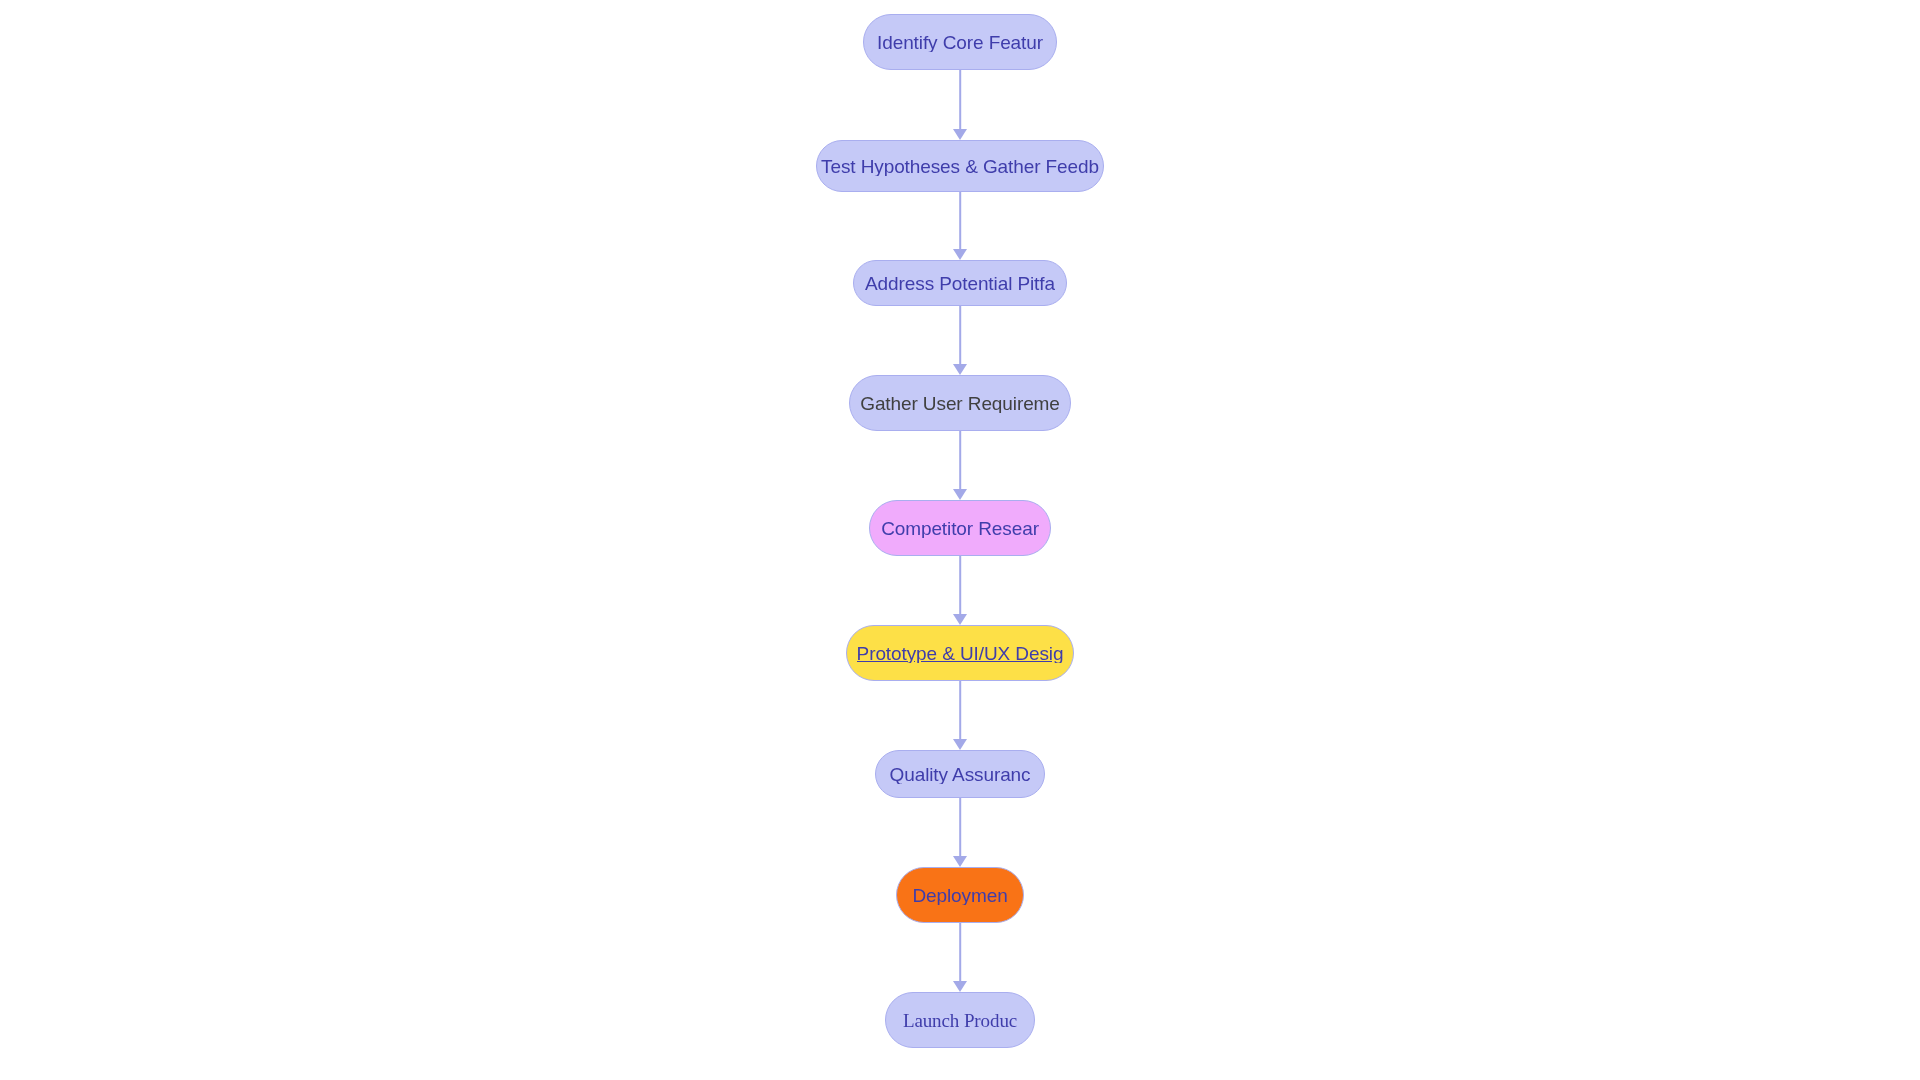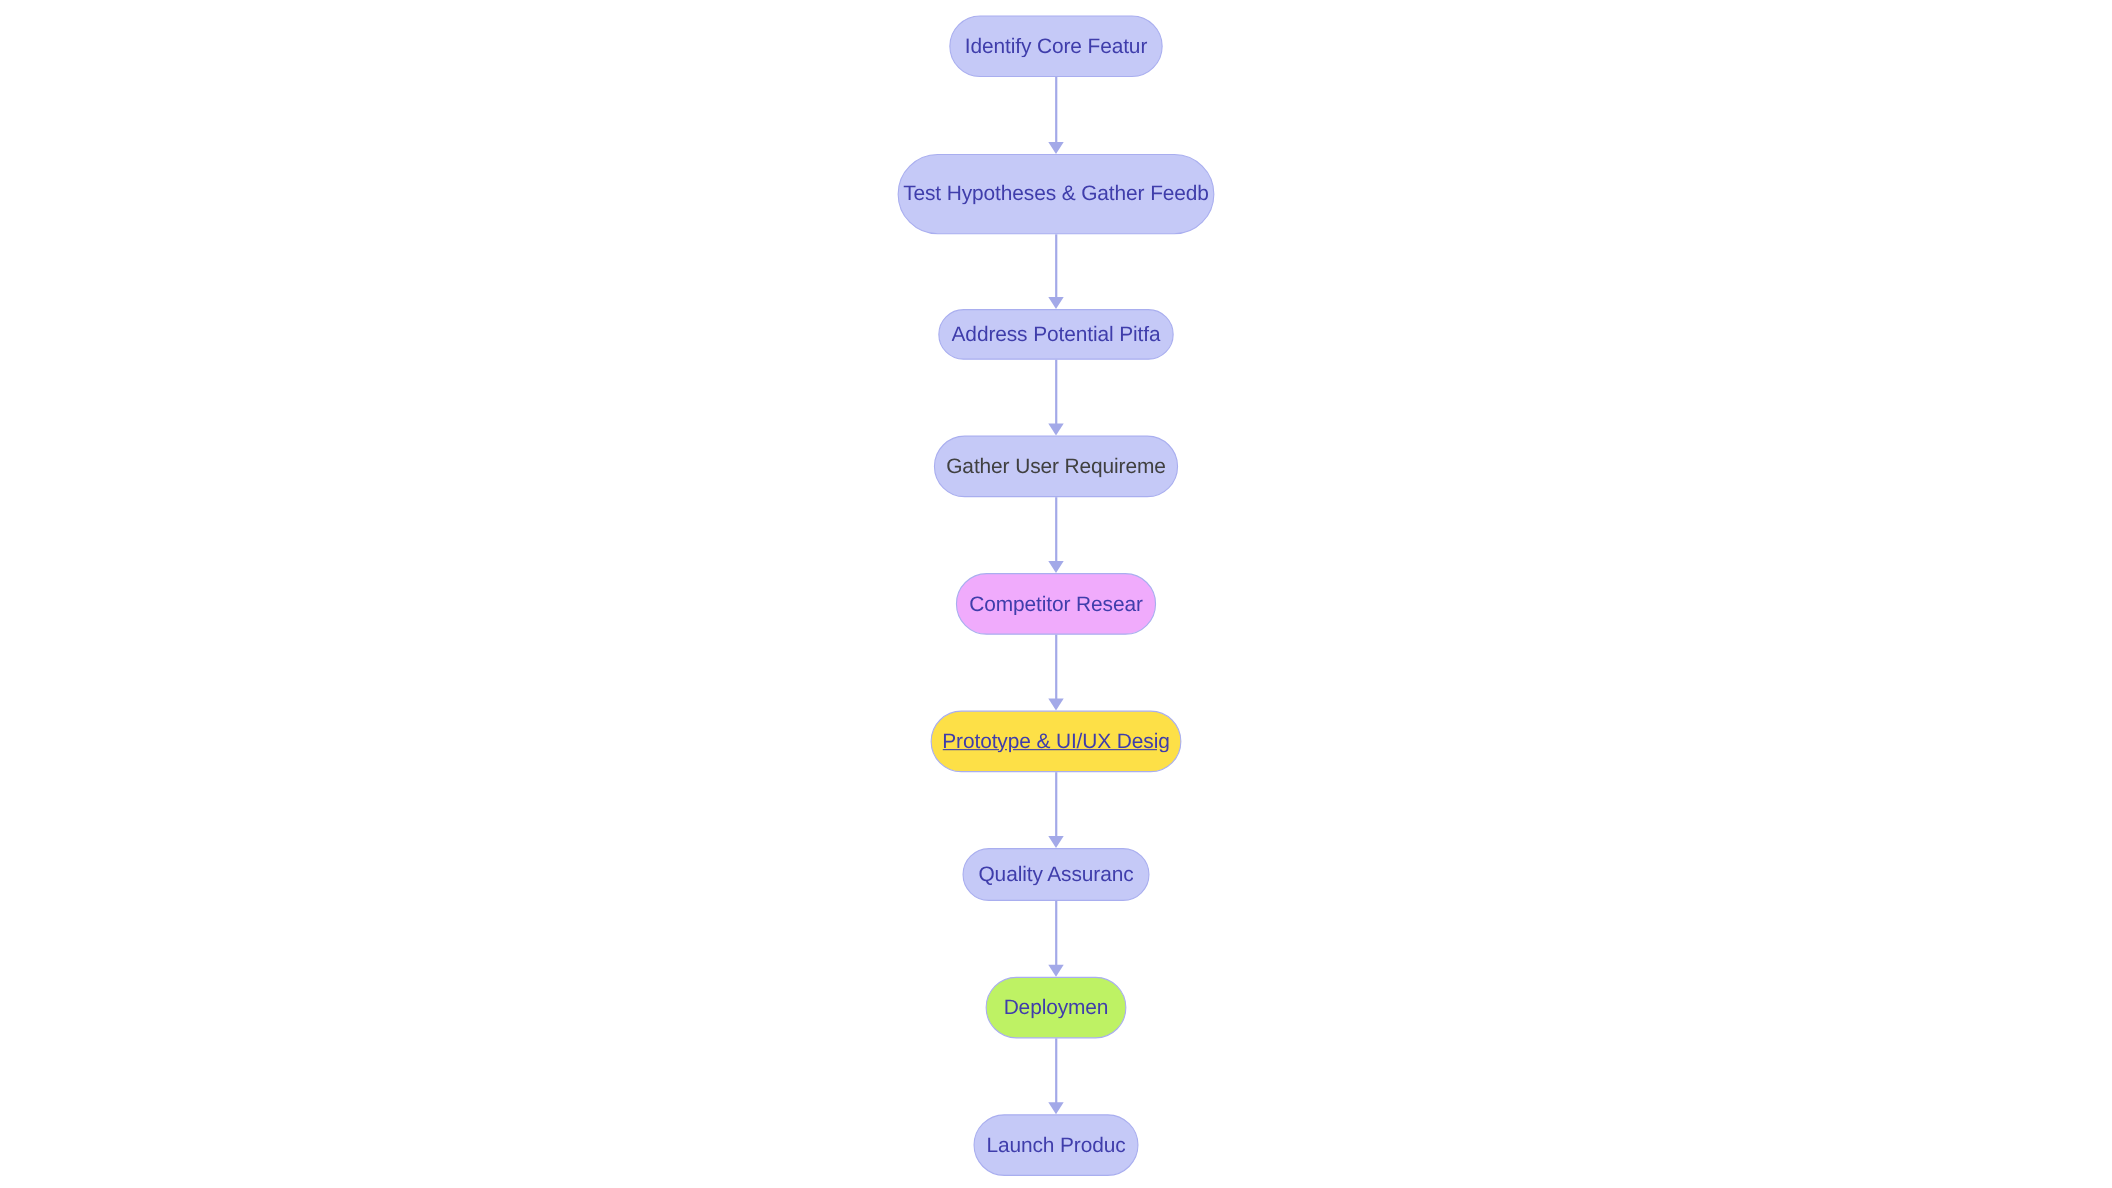--- a/index.html
+++ b/index.html
@@ -90,21 +90,21 @@
 
 <div id="flowchart-root" style="background: rgb(255, 255, 255);">
   <div id="flow-column" style="padding-top: 14px;">
       <div class="flow-node" style="width: 194px; height: 56px; background: rgb(197, 201, 247); border-color: rgb(169, 174, 239); color: rgb(63, 61, 171);">
         <span class="flow-node-label">Identify Core Featur</span>
       </div>
       <div class="flow-connector" style="height: 70px;">
         <div class="conn-line" style="height: 60px; background: rgb(163, 169, 232);"></div>
         <div class="conn-head" style="border-top-color: rgb(163, 169, 232);"></div>
       </div>
-      <div class="flow-node" style="width: 288px; height: 73px; background: rgb(197, 201, 247); border-color: rgb(169, 174, 239); color: rgb(63, 61, 171);">
+      <div class="flow-node" style="width: 288px; height: 52px; background: rgb(197, 201, 247); border-color: rgb(169, 174, 239); color: rgb(63, 61, 171);">
         <span class="flow-node-label">Test Hypotheses &amp; Gather Feedb</span>
       </div>
       <div class="flow-connector" style="height: 68px;">
         <div class="conn-line" style="height: 58px; background: rgb(163, 169, 232);"></div>
         <div class="conn-head" style="border-top-color: rgb(163, 169, 232);"></div>
       </div>
       <div class="flow-node" style="width: 214px; height: 46px; background: rgb(197, 201, 247); border-color: rgb(169, 174, 239); color: rgb(63, 61, 171);">
         <span class="flow-node-label">Address Potential Pitfa</span>
       </div>
       <div class="flow-connector" style="height: 69px;">
@@ -132,24 +132,24 @@
         <div class="conn-line" style="height: 59px; background: rgb(163, 169, 232);"></div>
         <div class="conn-head" style="border-top-color: rgb(163, 169, 232);"></div>
       </div>
       <div class="flow-node" style="width: 170px; height: 48px; background: rgb(197, 201, 247); border-color: rgb(169, 174, 239); color: rgb(63, 61, 171);">
         <span class="flow-node-label">Quality Assuranc</span>
       </div>
       <div class="flow-connector" style="height: 69px;">
         <div class="conn-line" style="height: 59px; background: rgb(163, 169, 232);"></div>
         <div class="conn-head" style="border-top-color: rgb(163, 169, 232);"></div>
       </div>
-      <div class="flow-node" style="width: 128px; height: 56px; background: #bef264; border-color: rgb(169, 174, 239); color: rgb(63, 61, 171);">
+      <div class="flow-node" style="width: 128px; height: 56px; background: #f97316; border-color: rgb(169, 174, 239); color: rgb(63, 61, 171);">
         <span class="flow-node-label">Deploymen</span>
       </div>
       <div class="flow-connector" style="height: 69px;">
         <div class="conn-line" style="height: 59px; background: rgb(163, 169, 232);"></div>
         <div class="conn-head" style="border-top-color: rgb(163, 169, 232);"></div>
       </div>
-      <div class="flow-node" style="width: 150px; height: 56px; background: rgb(197, 201, 247); border-color: rgb(169, 174, 239); color: rgb(63, 61, 171);">
+      <div class="flow-node" style="width: 150px; height: 56px; background: rgb(197, 201, 247); border-color: rgb(169, 174, 239); color: rgb(63, 61, 171); font-family: Liberation Serif, serif;">
         <span class="flow-node-label">Launch Produc</span>
       </div>
     </div>
 </div>
 
 </body></html>

